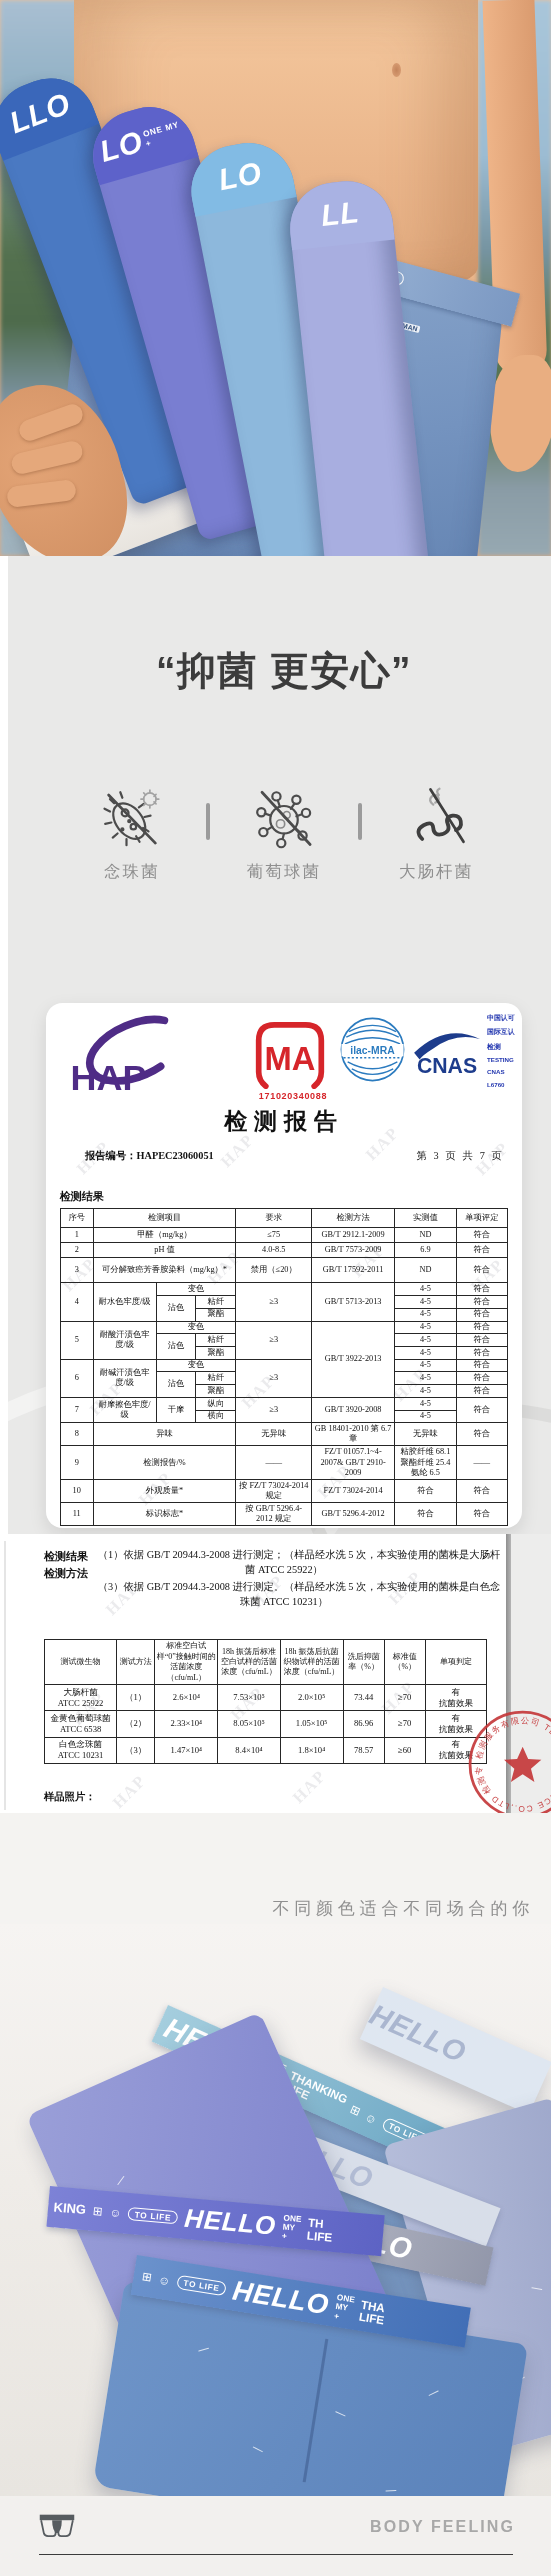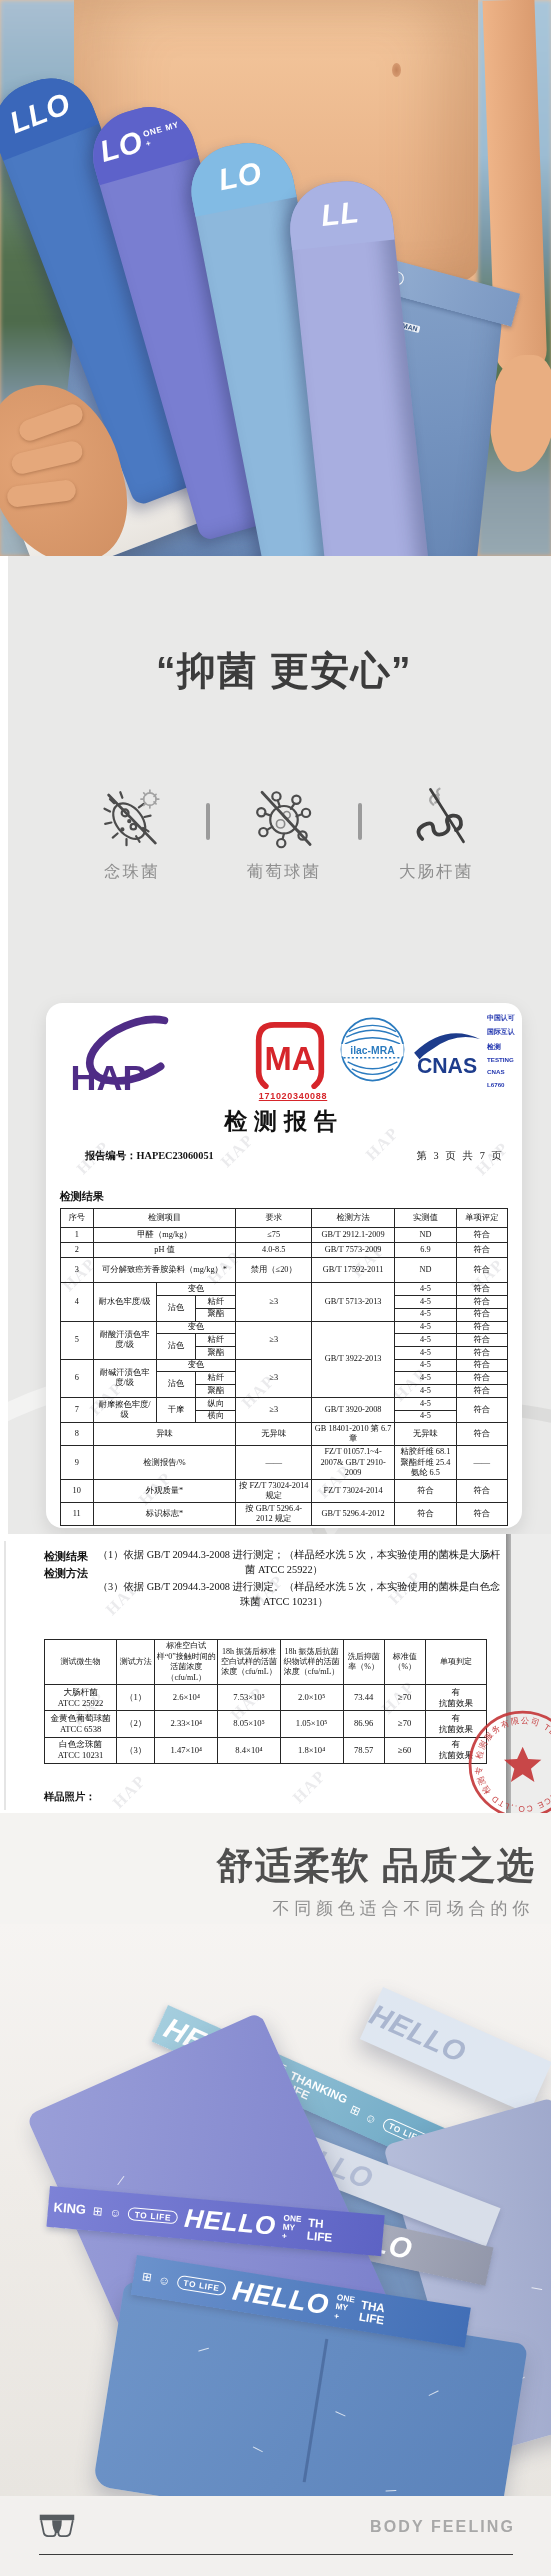--- a/index.html
+++ b/index.html
@@ -49,21 +49,21 @@
   .germs{left:0;top:228px;width:100%;display:flex;justify-content:center;align-items:flex-start;}
   .germ{width:148px;display:flex;flex-direction:column;align-items:center;}
   .germ-label{margin-top:11px;font-size:16.5px;color:#8f8f8f;letter-spacing:2.1px;}
   .gsep{width:4.1px;height:37px;background:#9b9b9b;border-radius:2.1px;margin-top:19.3px;}
 
   
   .card{left:38px;top:447px;width:476px;height:525px;background:#fff;border-radius:16.5px;box-shadow:0 6.9px 18px rgba(0,0,0,.10);overflow:hidden;}
   .wm{position:absolute;font-family:"Liberation Serif",serif;font-weight:bold;font-size:16.5px;color:rgba(100,100,118,.13);transform:rotate(-45deg);letter-spacing:1.4px;pointer-events:none;}
   .accred{left:441px;top:8.3px;width:33px;color:#2438b0;font-weight:bold;font-size:6.9px;line-height:2.05;}
   .accred .lat{font-size:6.2px;letter-spacing:0;}
-  .cma-num{left:201px;top:88px;width:92px;text-align:center;color:#d6252a;font-weight:bold;font-size:9px;letter-spacing:0.7px;text-decoration:underline;}
+  .cma-num{left:201px;top:88px;width:92px;text-align:center;color:#d6252a;font-weight:bold;font-size:9px;letter-spacing:0.7px;}
   .rep-title{left:0;top:103px;width:476px;text-align:center;font-family:"Liberation Serif",serif;font-weight:bold;font-size:23px;color:#111;letter-spacing:6.9px;}
   .rep-meta-l{left:39px;top:146px;font-family:"Liberation Serif",serif;font-weight:bold;font-size:10.3px;color:#111;}
   .rep-meta-r{right:18px;top:146px;font-family:"Liberation Serif",serif;font-size:10.3px;color:#222;letter-spacing:2.1px;}
   .results-lab{left:13.8px;top:186px;font-family:"Liberation Serif",serif;font-weight:bold;font-size:11px;color:#111;}
   .t1wrap{left:13.8px;top:205px;width:448px;}
   table{border-collapse:collapse;font-family:"Liberation Serif","DejaVu Serif",serif;color:#111;}
   .t1{width:448px;font-size:8.3px;}
   .t1 td{border:0.7px solid #262626;text-align:center;padding:0.7px 1.4px;line-height:1.25;}
   .h28{height:19.3px}.h22{height:15px}.h36{height:25px}.h18{height:12.4px}.h32{height:22px}.h48{height:33px}.h34{height:23.4px}
   .note{margin-top:2.8px;font-family:"Liberation Serif",serif;font-size:9px;color:#222;padding-left:6.9px;}
@@ -575,21 +575,20 @@
     <defs>
         <path id="stc" d="M92,92 m-60,0 a60,60 0 1,1 120,0 a60,60 0 1,1 -120,0"></path>
       </defs>
     <circle cx="92" cy="92" r="76" fill="none" stroke="#c5393b" stroke-width="4"></circle>
     <path d="M92 66 l8 18 19 1 -15 13 5 19 -17 -11 -17 11 5 -19 -15 -13 19 -1 z" fill="#c5393b"></path>
     <text font-size="12" fill="#c5393b" letter-spacing="2"><textPath href="#stc" startOffset="2%">检测服务有限公司 TESTING SERVICE CO.,LTD 检测专用章</textPath></text>
   </svg>
 </div>
 
 <div class="sec" id="qual">
-  <div class="abs q-title">舒适柔软 品质之选</div>
   <div class="abs q-sub">不同颜色适合不同场合的你</div>
 </div>
 
 <div class="sec" id="photo2">
 
   <div class="fab g1rev band">
       <span class="bbig">HELLO</span>
     </div>
   <div class="fab g1fab">
     <span class="pm" style="left:41px;top:41px;transform:rotate(-25deg)"></span>

